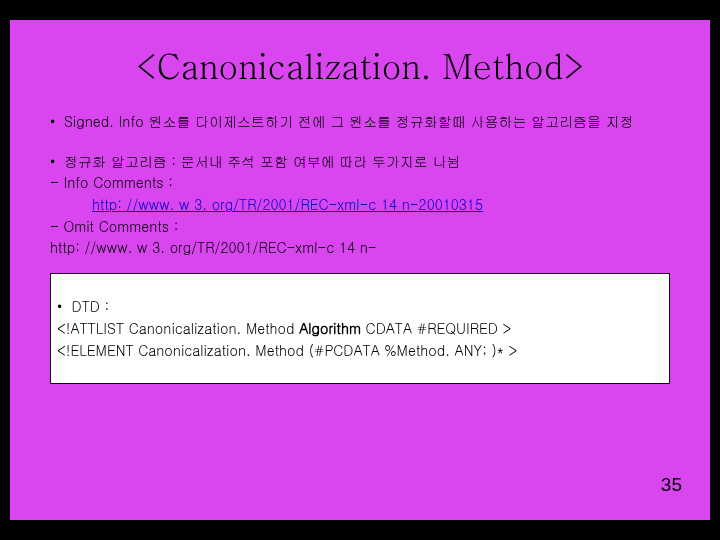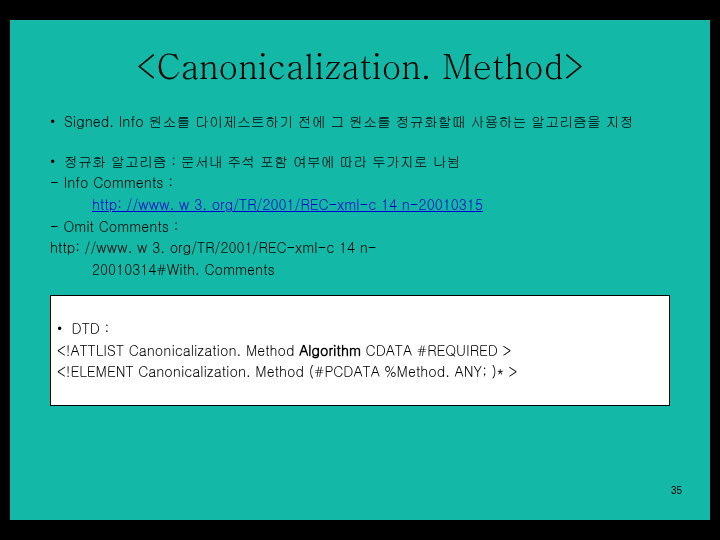--- a/index.html
+++ b/index.html
@@ -7,21 +7,21 @@
     padding: 0;
     background: #000;
     width: 720px;
     height: 540px;
     font-family: "Malgun Gothic", "맑은 고딕", sans-serif;
     display: flex;
     align-items: center;
     justify-content: center;
   }
   .slide {
-    background: #14b8a6;
+    background: #d946ef;
     width: 700px;
     height: 500px;
     padding: 18px 40px 10px 40px;
     box-sizing: border-box;
     position: relative;
     color: #000;
   }
   .title {
     font-size: 34px;
     text-align: center;
@@ -62,21 +62,21 @@
     margin-top: 14px;
     font-size: 14px;
     line-height: 1.55;
     background: #fff;
   }
   .bold { font-weight: bold; }
   .pagenum {
     position: absolute;
     right: 28px;
     bottom: 24px;
-    font-size: 10px;
+    font-size: 19px;
   }
 </style>
 </head>
 <body>
 
 <div class="slide">
   <h1 class="title">&lt;Canonicalization. Method&gt;</h1>
 
   <div class="body">
     <div class="bullet">
@@ -88,21 +88,20 @@
       <span class="dot">•</span>
       <span class="txt">정규화 알고리즘 : 문서내 주석 포함 여부에 따라 두가지로 나뉨</span>
     </div>
 
     <div class="line indent1">- Info Comments :</div>
     <div class="line indent2">
       <span class="link">http: //www. w 3. org/TR/2001/REC-xml-c 14 n-20010315</span>
     </div>
     <div class="line indent1">- Omit Comments :</div>
     <div class="line indent3">http: //www. w 3. org/TR/2001/REC-xml-c 14 n-</div>
-    <div class="line wrap-indent">20010314#With. Comments</div>
 
     <div class="dtd-box">
       <div class="line">
         <span>•</span>&nbsp;
         <span>DTD :</span>
       </div>
       <div class="line">
         <span>&lt;!ATTLIST Canonicalization. Method </span><span class="bold">Algorithm</span><span> CDATA #REQUIRED &gt;</span>
       </div>
       <div class="line">&lt;!ELEMENT Canonicalization. Method (#PCDATA %Method. ANY; )* &gt;</div>

